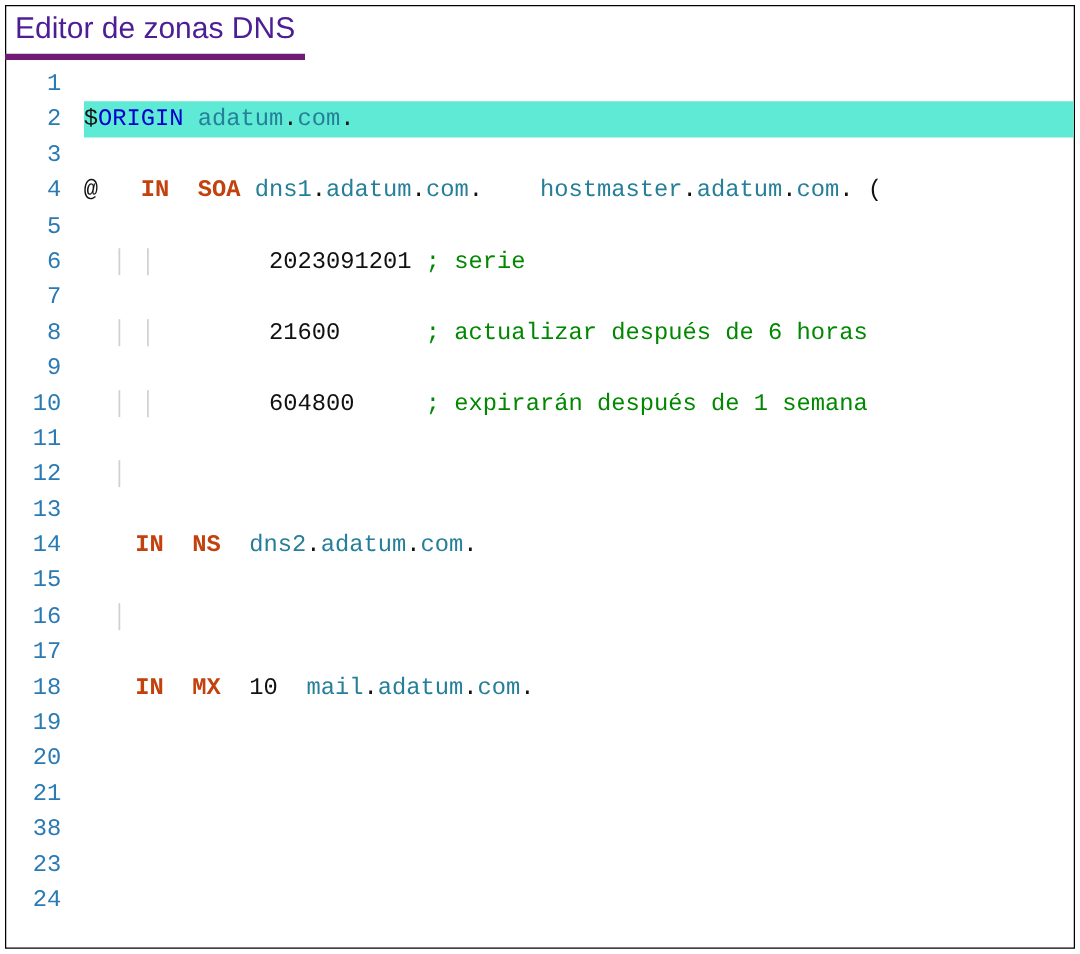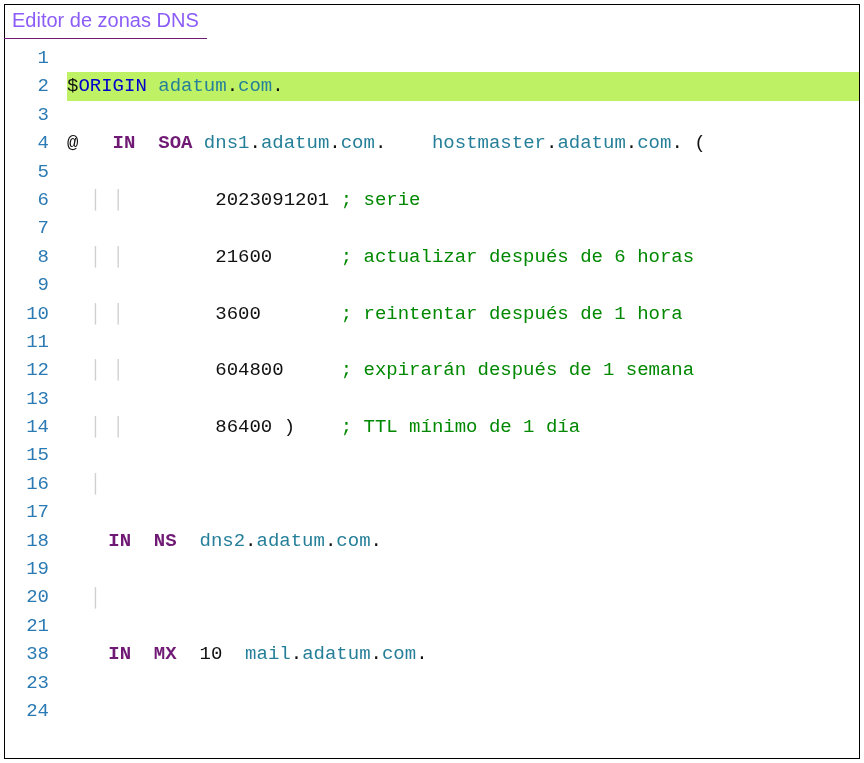--- a/index.html
+++ b/index.html
@@ -8,24 +8,24 @@
       background: #fff;
       padding: 4px;
     }
     .window {
       border: 1px solid #000;
       width: 856px;
       height: 755px;
       background: #fff;
     }
     .title-bar {
-      font-size: 20px;
+      font-size: 24px;
       padding: 4px 8px 6px 8px;
-      color: #8b5cf6;
-      border-bottom: 1px solid #701a75;
+      color: #4c1d95;
+      border-bottom: 5px solid #701a75;
       display: inline-block;
       margin-left: -1px;
     }
     .title-wrap {
       border-bottom: 1px solid transparent;
     }
     .editor {
       display: flex;
       font-family: Consolas, "Courier New", monospace;
       font-size: 19px;
@@ -39,24 +39,24 @@
       padding-left: 10px;
       min-width: 62px;
       user-select: none;
     }
     .code {
       white-space: pre;
       flex: 1;
       overflow: hidden;
     }
     .line { display: block; height: 28.4px; }
-    .line.current { background: #bef264; }
+    .line.current { background: #5eead4; }
 
     
-    .kw   { color: #701a75; font-weight: bold; }   
+    .kw   { color: #c2410c; font-weight: bold; }   
     .dir  { color: #0000cc; }                       
     .host { color: #267f99; }                       
     .num  { color: #111; }
     .txt  { color: #111; }
     .cm   { color: #008800; }                       
     .punct{ color: #111; }
 
     .guide { color: #d0d0d0; }
   </style>
 </head>
@@ -92,23 +92,21 @@
         <div class="line">21</div>
         <div class="line">38</div>
         <div class="line">23</div>
         <div class="line">24</div>
       </div>
     <div class="code">
 <span class="line current"><span class="txt">$</span><span class="dir">ORIGIN</span><span> </span><span class="host">adatum</span><span class="punct">.</span><span class="host">com</span><span class="punct">.</span></span>
 <span class="line"><span class="txt">@   </span><span class="kw">IN</span><span>  </span><span class="kw">SOA</span><span> </span><span class="host">dns1</span><span class="punct">.</span><span class="host">adatum</span><span class="punct">.</span><span class="host">com</span><span class="punct">.    </span><span class="host">hostmaster</span><span class="punct">.</span><span class="host">adatum</span><span class="punct">.</span><span class="host">com</span><span class="punct">. (</span></span>
 <span class="line"><span class="guide">  │ │ </span><span style="letter-spacing:-5.7px">              </span><span class="num">2023091201</span><span> </span><span class="cm">; serie</span></span>
 <span class="line"><span class="guide">  │ │ </span><span style="letter-spacing:-5.7px">              </span><span class="num">21600</span><span>      </span><span class="cm">; actualizar después de 6 horas</span></span>
-<span class="line"><span class="guide">  │ │ </span><span style="letter-spacing:-5.7px">              </span><span class="num">3600</span><span>       </span><span class="cm">; reintentar después de 1 hora</span></span>
 <span class="line"><span class="guide">  │ │ </span><span style="letter-spacing:-5.7px">              </span><span class="num">604800</span><span>     </span><span class="cm">; expirarán después de 1 semana</span></span>
-<span class="line"><span class="guide">  │ │ </span><span style="letter-spacing:-5.7px">              </span><span class="num">86400</span><span class="punct"> )    </span><span class="cm">; TTL mínimo de 1 día</span></span>
 <span class="line"><span class="guide">  │</span></span>
 <span class="line"><span class="guide">  </span><span style="letter-spacing:-6.8px">    </span><span class="kw">IN</span><span>  </span><span class="kw">NS</span><span>  </span><span class="host">dns2</span><span class="punct">.</span><span class="host">adatum</span><span class="punct">.</span><span class="host">com</span><span class="punct">.</span></span>
 <span class="line"><span class="guide">  │</span></span>
 <span class="line"><span class="guide">  </span><span style="letter-spacing:-6.8px">    </span><span class="kw">IN</span><span>  </span><span class="kw">MX</span><span>  </span><span class="num">10</span><span>  </span><span class="host">mail</span><span class="punct">.</span><span class="host">adatum</span><span class="punct">.</span><span class="host">com</span><span class="punct">.</span></span>
 
 
 
 
 
 

